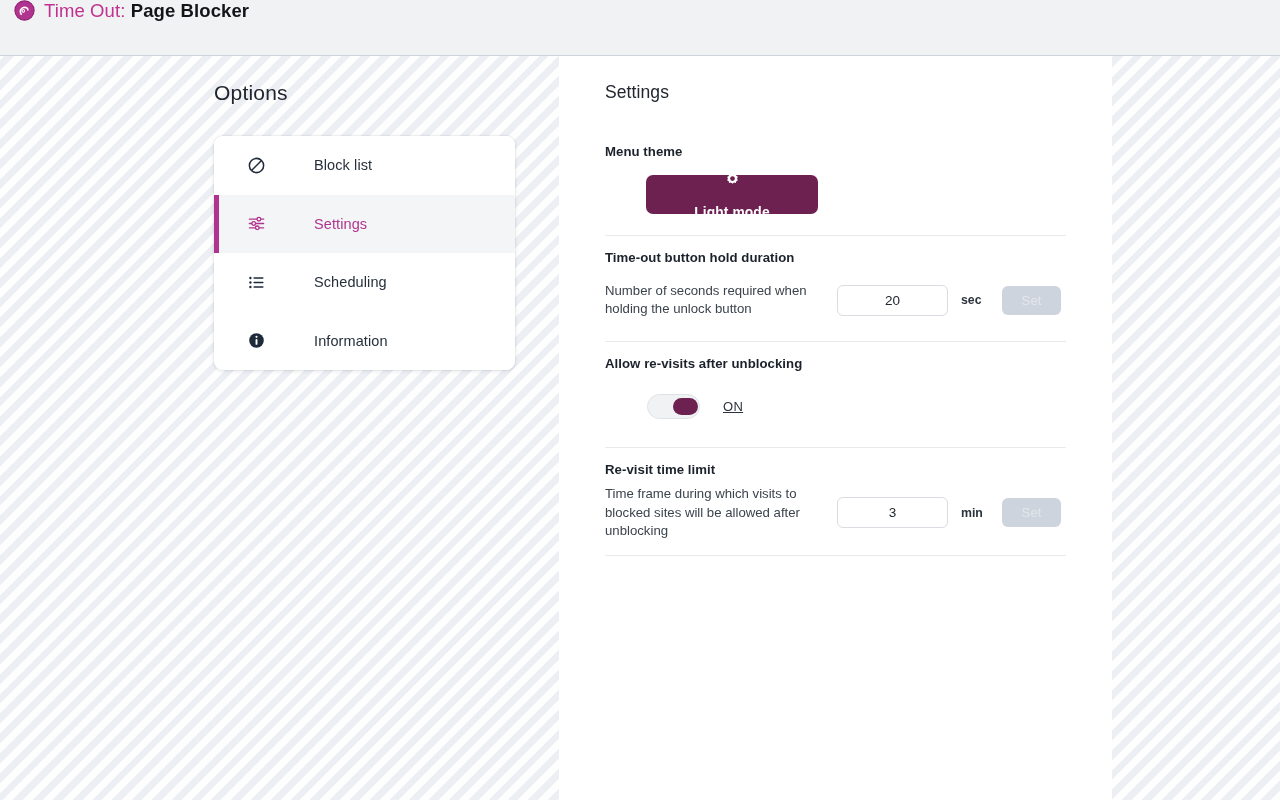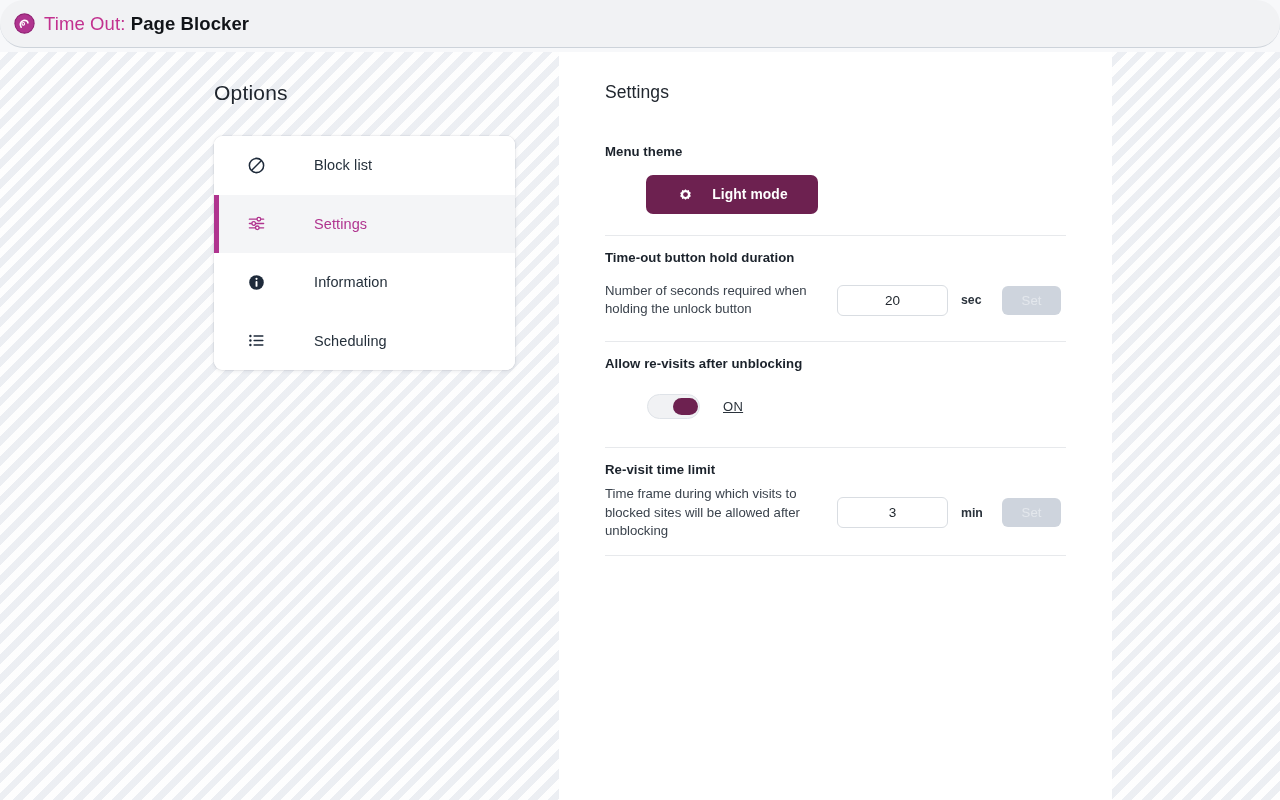--- a/index.html
+++ b/index.html
@@ -29,28 +29,27 @@
       rgba(233,236,241,0.75) 7px,
       rgba(233,236,241,0.75) 14px
     );
   }
 
   
   .topbar {
     position: absolute;
     top: 0; left: 0;
     width: 1280px;
-    height: 48px;
+    height: 56px;
     background: #f1f2f4;
     border-bottom: 1px solid #cdd3da;
     display: flex;
-    align-items: center;
+    align-items: flex-start;
     padding-left: 14px;
     z-index: 10;
-    border-radius: 26px;
   }
   .brand-logo {
     width: 21px; height: 21px;
     margin-right: 9px;
     flex: 0 0 auto;
     display: block;
   }
   .brand-text {
     font-size: 18.5px;
     letter-spacing: 0.1px;
@@ -202,20 +201,21 @@
     background: #6d2150;
     color: #ffffff;
     border: none;
     border-radius: 7px;
     font-size: 13.8px;
     font-weight: bold;
     font-family: "Liberation Sans", sans-serif;
     cursor: pointer;
     letter-spacing: 0.1px;
     margin-left: 41px;
+    flex-direction: column;
   }
   .theme-btn svg { display: block; }
 
   
   .num-input {
     width: 111px;
     height: 31px;
     border: 1px solid #d9dde2;
     border-radius: 6px;
     background: #ffffff;
@@ -313,51 +313,51 @@
             <line x1="3" y1="6.5" x2="21" y2="6.5"></line>
             <line x1="3" y1="12" x2="21" y2="12"></line>
             <line x1="3" y1="17.5" x2="21" y2="17.5"></line>
           </g>
           <circle cx="15" cy="6.5" r="2.3" fill="#ffffff" stroke="#b0348f" stroke-width="1.7"></circle>
           <circle cx="8.5" cy="12" r="2.3" fill="#ffffff" stroke="#b0348f" stroke-width="1.7"></circle>
           <circle cx="13" cy="17.5" r="2.3" fill="#ffffff" stroke="#b0348f" stroke-width="1.7"></circle>
         </svg>
       </span>
       <span class="nav-label">Settings</span>
-    </div>
-
-    <div class="nav-item">
-      <span class="nav-icon">
-        <svg viewBox="0 0 24 24" width="19" height="19">
-          <circle cx="12" cy="12" r="9.2" fill="#1e2a3a"></circle>
-          <circle cx="12" cy="7.4" r="1.35" fill="#ffffff"></circle>
-          <rect x="10.8" y="10.2" width="2.4" height="7.2" rx="1.1" fill="#ffffff"></rect>
-        </svg>
-      </span>
-      <span class="nav-label">Information</span>
     </div>
 
     <div class="nav-item">
       <span class="nav-icon">
         <svg viewBox="0 0 24 24" width="19" height="19">
           <g fill="#1e2a3a">
             <circle cx="4.3" cy="6.3" r="1.5"></circle>
             <circle cx="4.3" cy="12" r="1.5"></circle>
             <circle cx="4.3" cy="17.7" r="1.5"></circle>
           </g>
           <g stroke="#1e2a3a" stroke-width="1.9" stroke-linecap="round">
             <line x1="9" y1="6.3" x2="20" y2="6.3"></line>
             <line x1="9" y1="12" x2="20" y2="12"></line>
             <line x1="9" y1="17.7" x2="20" y2="17.7"></line>
           </g>
         </svg>
       </span>
       <span class="nav-label">Scheduling</span>
     </div>
 
+    <div class="nav-item">
+      <span class="nav-icon">
+        <svg viewBox="0 0 24 24" width="19" height="19">
+          <circle cx="12" cy="12" r="9.2" fill="#1e2a3a"></circle>
+          <circle cx="12" cy="7.4" r="1.35" fill="#ffffff"></circle>
+          <rect x="10.8" y="10.2" width="2.4" height="7.2" rx="1.1" fill="#ffffff"></rect>
+        </svg>
+      </span>
+      <span class="nav-label">Information</span>
+    </div>
+
   </div>
 </div>
 
 <div class="settings-wrap">
   <div class="settings-title">Settings</div>
 
   <div class="sections">
 
     <div class="section">
       <div class="section-heading">Menu theme</div>

